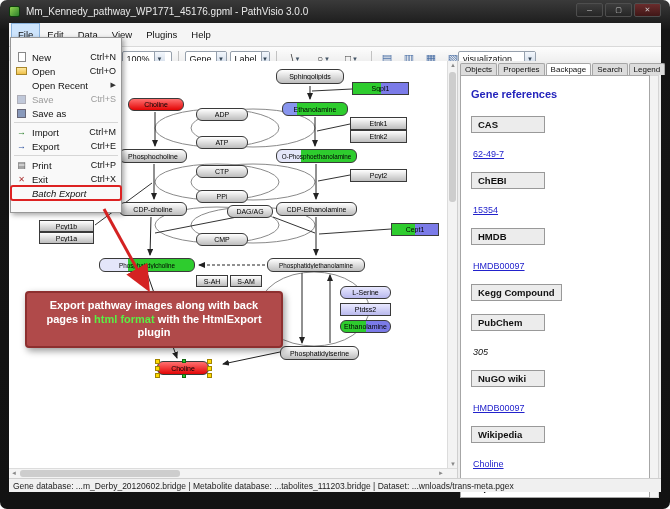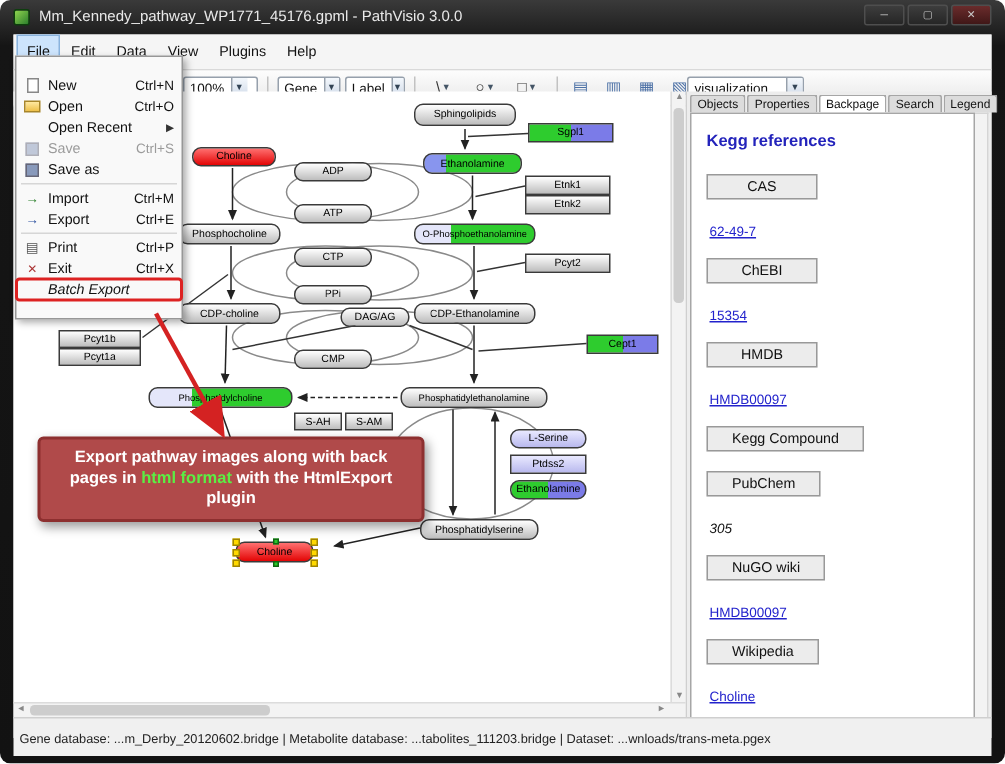--- a/index.html
+++ b/index.html
@@ -86,28 +86,28 @@
   .tabs { display:flex; padding:2px 2px 0 2px; height:15px; font-size:8px; }
   .tab { padding:1px 4px; background:#dcdcdc; border:1px solid #a6a6a6; border-bottom:none;
          border-radius:2px 2px 0 0; margin-right:1px; white-space:nowrap; }
   .tab.active { background:#fff; }
   .panel-body { flex:1; display:flex; margin:0 2px 2px 2px; }
   .panel-content { flex:1; background:#fff; border:1px solid #a6a6a6; padding:8px 8px 4px 10px; overflow:hidden; }
   .panel-scroll { width:9px; background:#f3f3f3; border:1px solid #d5d5d5; border-left:none; }
   .xref-title { color:#2323bb; font-weight:bold; font-size:11px; margin:4px 0 16px 0; }
   .section { margin-bottom:13px; }
   .section-header { display:inline-block; min-width:74px; background:#ececec; border:1px solid #999;
-                    padding:2px 16px; font-weight:normal; font-size:9.5px;text-align:center; }
+                    padding:2px 6px; font-weight:bold; font-size:9.5px; }
   .section-value { display:block; margin:16px 0 0 2px; font-size:9px; }
   .link { color:#2222cc; text-decoration:underline; cursor:pointer; }
   .plain-val { color:#111;font-style:italic; }
   .expr { font-weight:bold; font-size:10px; margin-top:4px; }
 
   
-  .statusbar { position:absolute; top:455px; left:0; width:652px; height:26px; background:#f0f0f0;
+  .statusbar { position:absolute; top:455px; left:0; width:652px; height:14px; background:#f0f0f0;
                border-top:1px solid #cfcfcf; font-size:8.5px; color:#222; display:flex; align-items:center;
                padding-left:4px; white-space:nowrap; overflow:hidden; }
 
   
   .filemenu { position:absolute; left:1px; top:14px; width:112px; background:#f9f9f9; border:1px solid #979797;
               box-shadow:2px 2px 5px rgba(0,0,0,.35); z-index:40; padding:12px 0; font-size:9.5px; }
   .fm-row { display:flex; align-items:center; height:14px; padding:0 5px 0 4px; }
   .fm-icon { width:13px; height:12px; margin-right:4px; display:flex; align-items:center; justify-content:center; }
   .fm-label { flex:1; white-space:nowrap; }
   .fm-shortcut { margin-left:6px; font-size:9px; }
@@ -377,21 +377,21 @@
       <div class="sidepanel">
         <div class="tabs" id="tabs">
             <div class="tab">Objects</div>
             <div class="tab">Properties</div>
             <div class="tab active">Backpage</div>
             <div class="tab">Search</div>
             <div class="tab">Legend</div>
           </div>
         <div class="panel-body">
           <div class="panel-content">
-            <div class="xref-title">Kegg references</div>
+            <div class="xref-title">Gene references</div>
             <div id="sections">
                 <div class="section"><div class="section-header">CAS</div><a class="section-value link">62-49-7</a></div>
                 <div class="section"><div class="section-header">ChEBI</div><a class="section-value link">15354</a></div>
                 <div class="section"><div class="section-header">HMDB</div><a class="section-value link">HMDB00097</a></div>
                 <div class="section"><div class="section-header">Kegg Compound</div></div>
                 <div class="section"><div class="section-header">PubChem</div><span class="section-value plain-val">305</span></div>
                 <div class="section"><div class="section-header">NuGO wiki</div><a class="section-value link">HMDB00097</a></div>
                 <div class="section"><div class="section-header">Wikipedia</div><a class="section-value link">Choline</a></div>
               </div>
             <div class="expr">Expression data</div>

